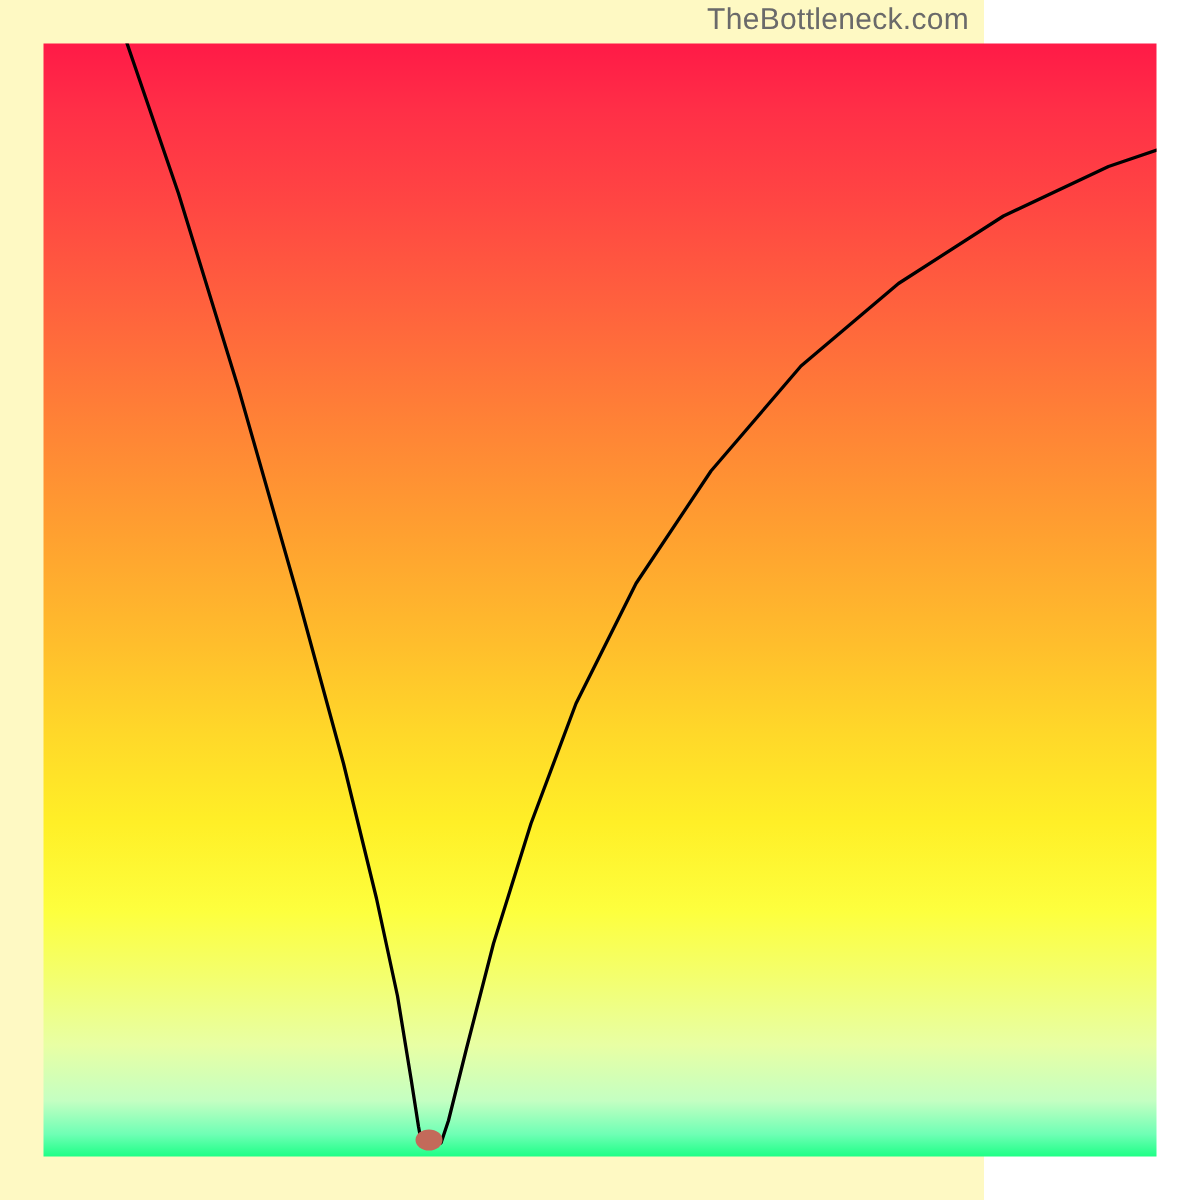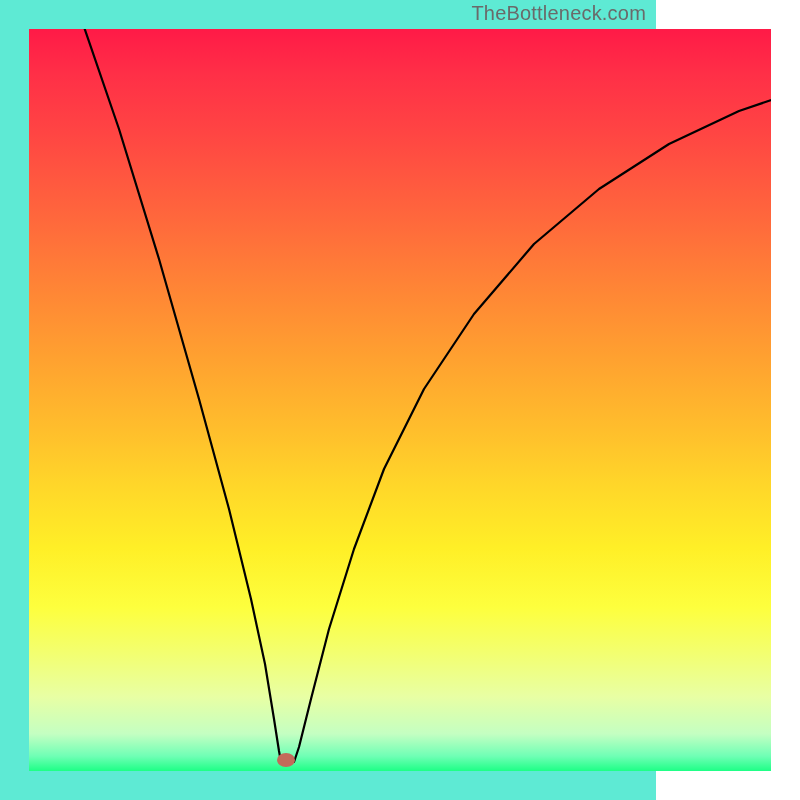--- a/index.html
+++ b/index.html
@@ -7,21 +7,21 @@
     padding: 0;
     width: 800px;
     height: 800px;
     overflow: hidden;
     font-family: Arial, Helvetica, sans-serif;
   }
   .frame {
     position: relative;
     width: 656px;
     height: 800px;
-    background: #5eead4;
+    background: #fef9c3;
   }
   .watermark {
     position: absolute;
     top: 2px;
     right: 10px;
     color: #6a6a6a;
     font-size: 20px;
     font-weight: 400;
     letter-spacing: 0.2px;
     z-index: 10;

